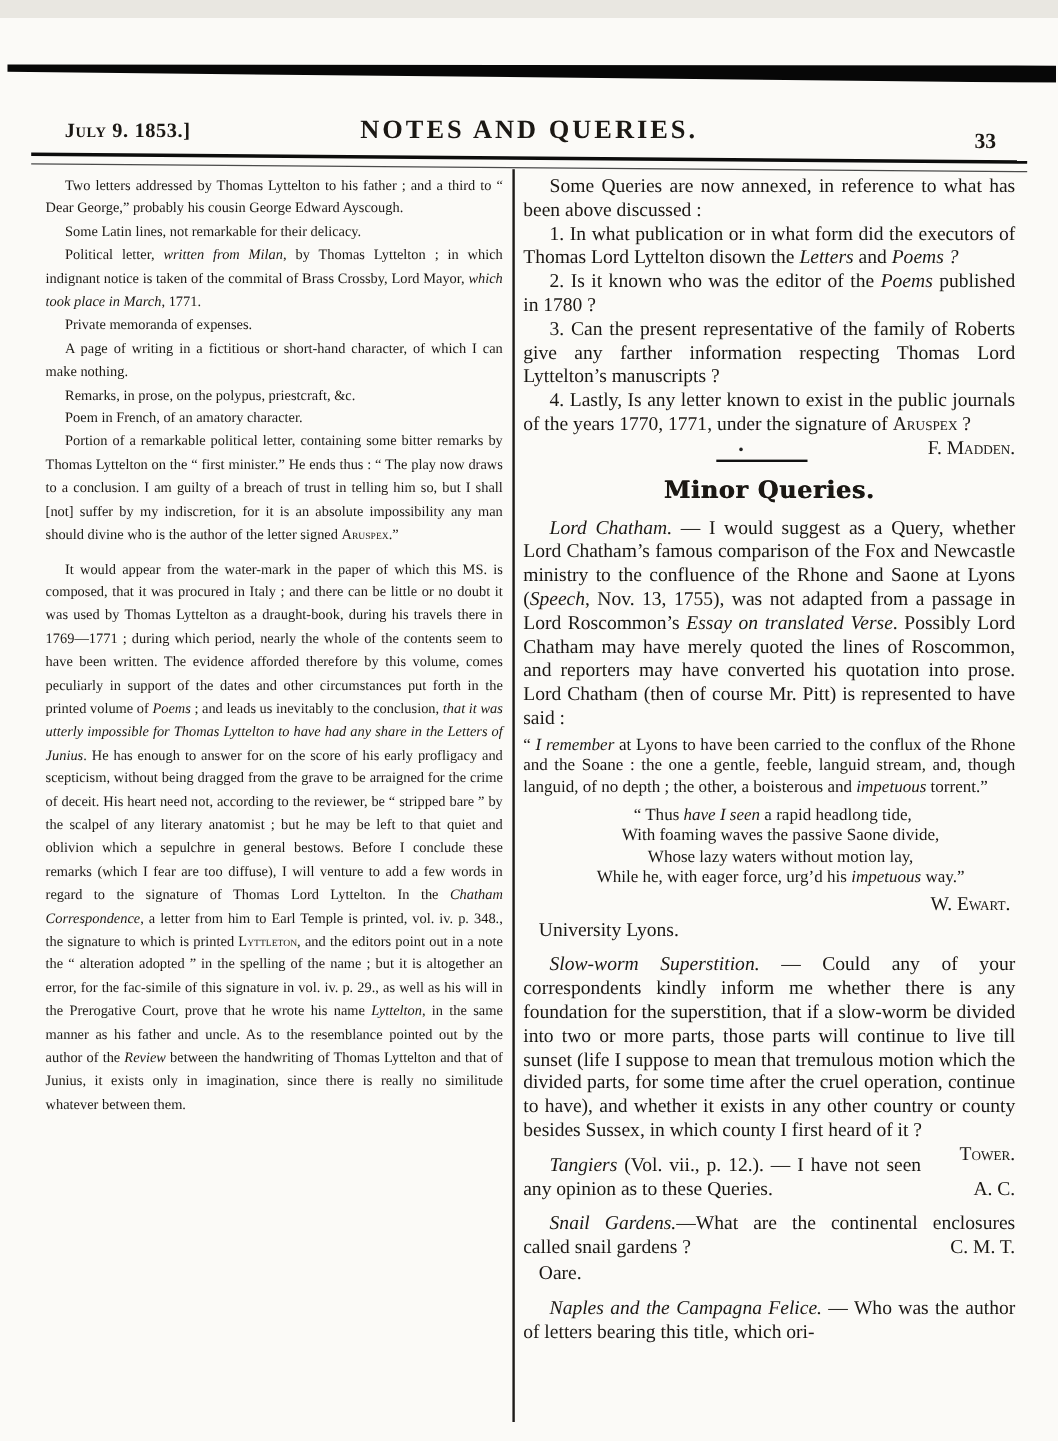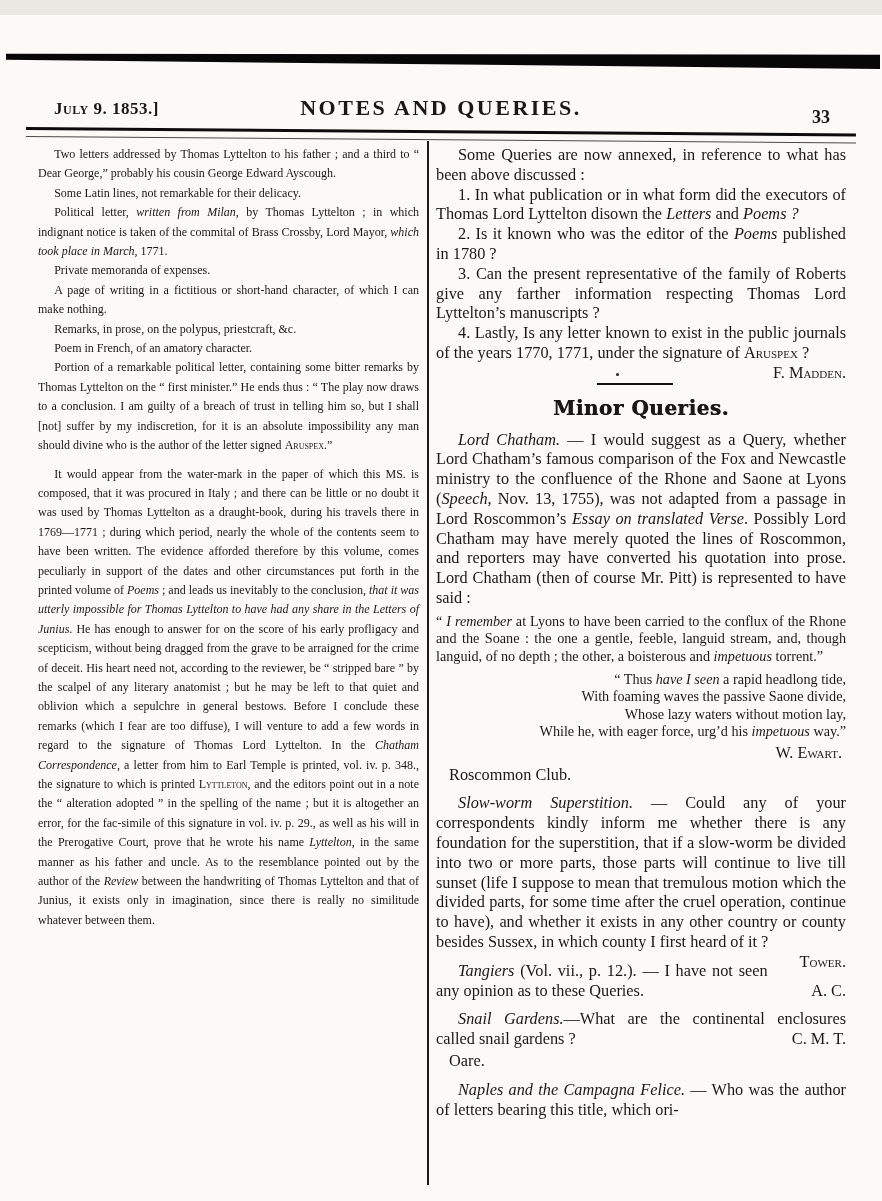--- a/index.html
+++ b/index.html
@@ -31,21 +31,21 @@
     transform:rotate(.45deg);transform-origin:left center;
   }
   .divider{position:absolute;left:427px;top:126px;width:1.5px;height:1044px;background:#1e1c1a;}
   .col{position:absolute;top:130px;text-align:justify;}
   .col-left{left:38px;width:381px;font-size:12px;line-height:19.4px;}
   .col-right{left:436px;width:410px;font-size:16.3px;line-height:19.8px;}
   .col p{margin:0;text-indent:1.35em;}
   .col p.gap{margin-top:9px;}
   .col p.place{text-indent:.8em;margin-top:2px;}
   .col p.quote{font-size:14.2px;line-height:17.6px;text-indent:0;margin:5px 0 4px;}
-  .col p.verse{text-align:right;margin:5px 0 0 6px;}
+  .col p.verse{text-align:center;margin:5px 0 0 6px;}
   .verse .vline{display:block;padding-left:13px;}
   .verse .vline.first{padding-left:0;}
   .col p.sig-line{text-align:right;text-indent:0;padding-right:4px;margin-top:2px;}
   .it{font-style:italic;}
   .sc{font-variant:small-caps;}
   .sig{float:right;padding-left:10px;}
   .minor-heading{
     font-family:"DejaVu Serif", serif;
     font-size:20px;font-weight:700;text-align:center;letter-spacing:.5px;
     margin:9px 0 11px;text-indent:0;text-shadow:.5px 0 0 currentColor;
@@ -89,20 +89,20 @@
       <h2 class="minor-heading">Minor Queries.</h2>
       <p><span class="it">Lord Chatham.</span><span> — I would suggest as a Query, whether Lord Chatham’s famous comparison of the Fox and Newcastle ministry to the confluence of the Rhone and Saone at Lyons (</span><span class="it">Speech</span><span>, Nov. 13, 1755), was not adapted from a passage in Lord Roscommon’s </span><span class="it">Essay on translated Verse</span><span>.  Possibly Lord Chatham may have merely quoted the lines of Roscommon, and reporters may have converted his quotation into prose.  Lord Chatham (then of course Mr. Pitt) is represented to have said :</span></p>
       <p class="quote"><span>“ </span><span class="it">I remember</span><span> at Lyons to have been carried to the conflux of the Rhone and the Soane :  the one a gentle, feeble, languid stream, and, though languid, of no depth ; the other, a boisterous and </span><span class="it">impetuous</span><span> torrent.”</span></p>
       <p class="quote verse">
         <span class="vline first"><span>“ Thus </span><span class="it">have I seen</span><span> a rapid headlong tide,</span></span>
         <span class="vline"><span>With foaming waves the passive Saone divide,</span></span>
         <span class="vline"><span>Whose lazy waters without motion lay,</span></span>
         <span class="vline"><span>While he, with eager force, urg’d his </span><span class="it">impetuous</span><span> way.”</span></span>
       </p>
       <p class="sig-line"><span class="sc">W. Ewart.</span></p>
-      <p class="place"><span>Roscommon Club.</span></p>
+      <p class="place"><span>University Lyons.</span></p>
       <p class="gap"><span class="it">Slow-worm Superstition.</span><span> — Could any of your correspondents kindly inform me whether there is any foundation for the superstition, that if a slow-worm be divided into two or more parts, those parts will continue to live till sunset (life I suppose to mean that tremulous motion which the divided parts, for some time after the cruel operation, continue to have), and whether it exists in any other country or county besides Sussex, in which county I first heard of it ?</span><span class="sc sig">Tower.</span></p>
       <p class="gap"><span class="it">Tangiers</span><span> (Vol. vii., p. 12.). — I have not seen any opinion as to these Queries.</span><span class="sig">A. C.</span></p>
       <p class="gap"><span class="it">Snail Gardens.</span><span>—What are the continental enclosures called snail gardens ?</span><span class="sig">C. M. T.</span></p>
       <p class="place"><span>Oare.</span></p>
       <p class="gap"><span class="it">Naples and the Campagna Felice.</span><span> — Who was the author of letters bearing this title, which ori-</span></p>
     </div>
 </div>
 
 </body></html>

